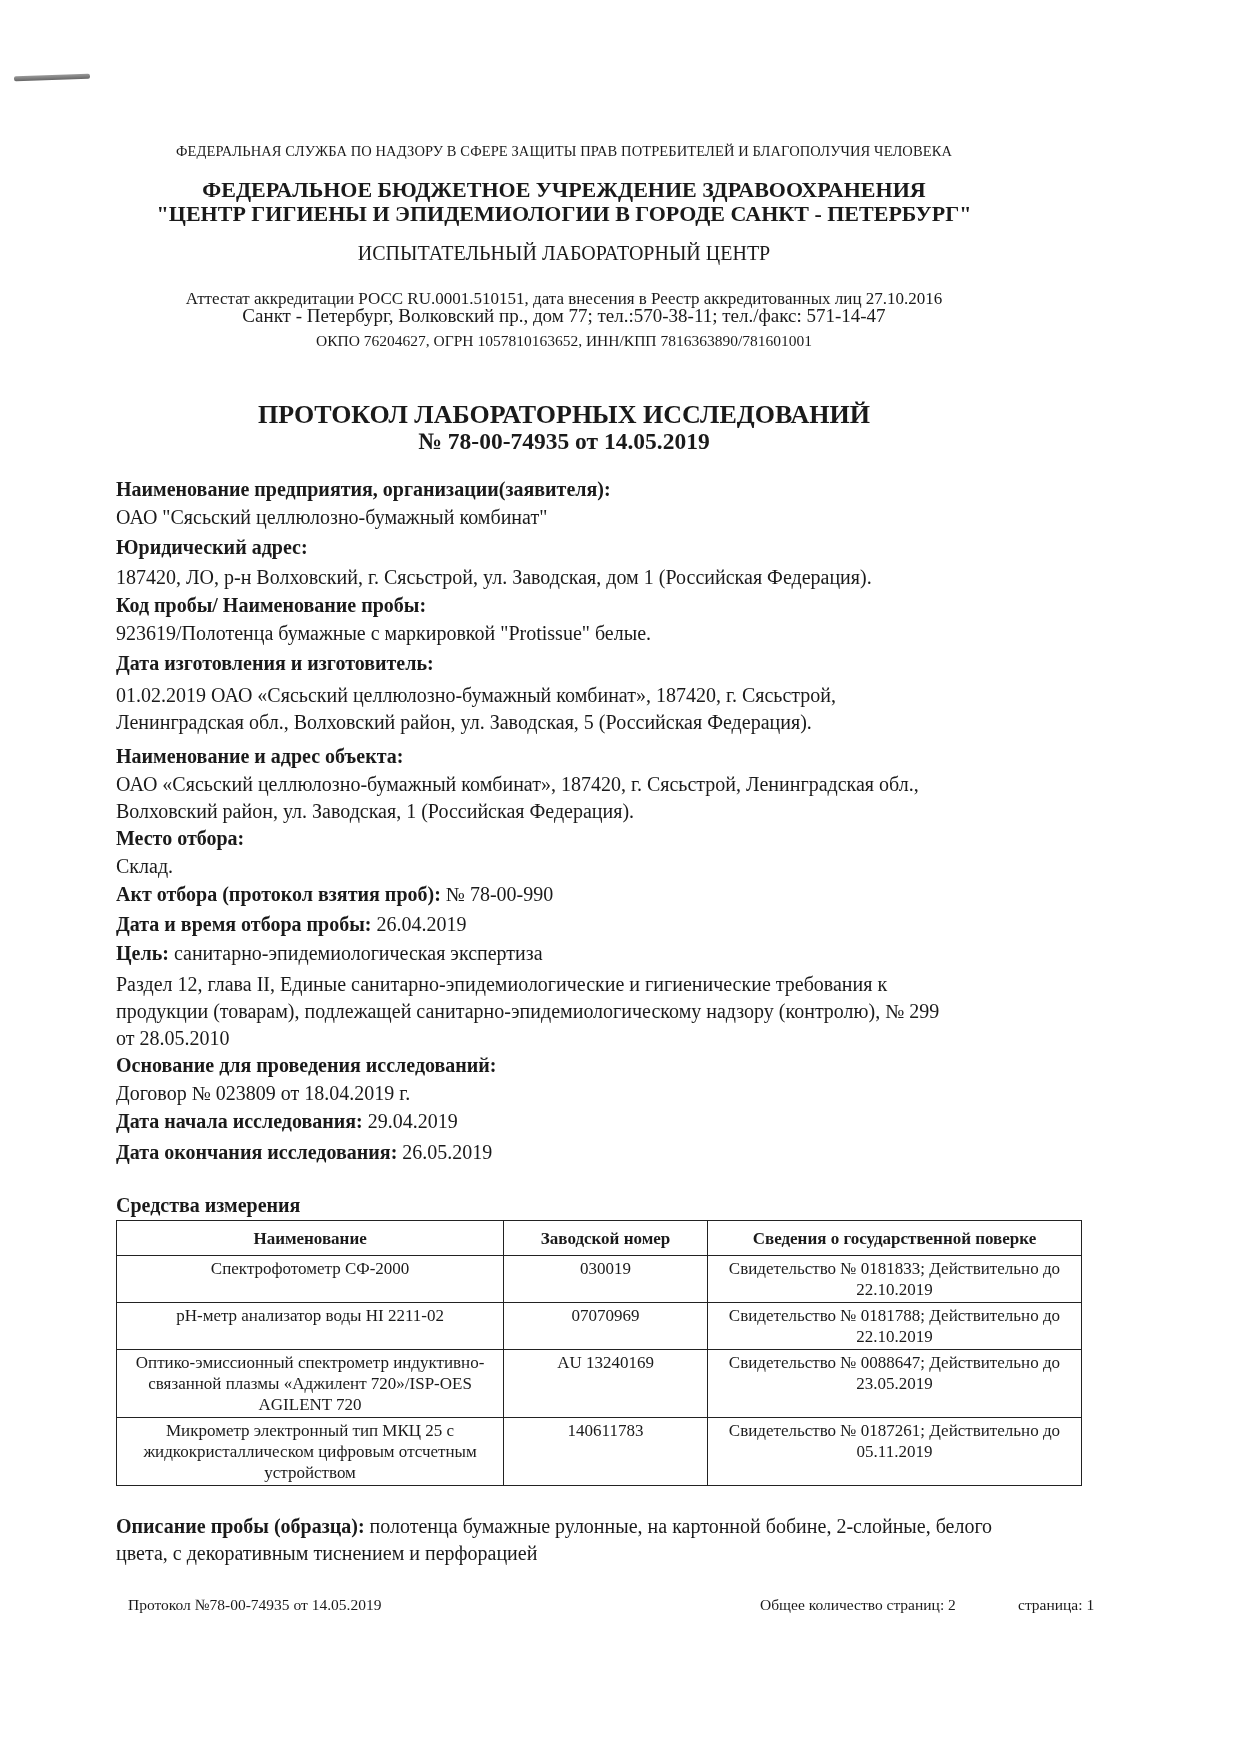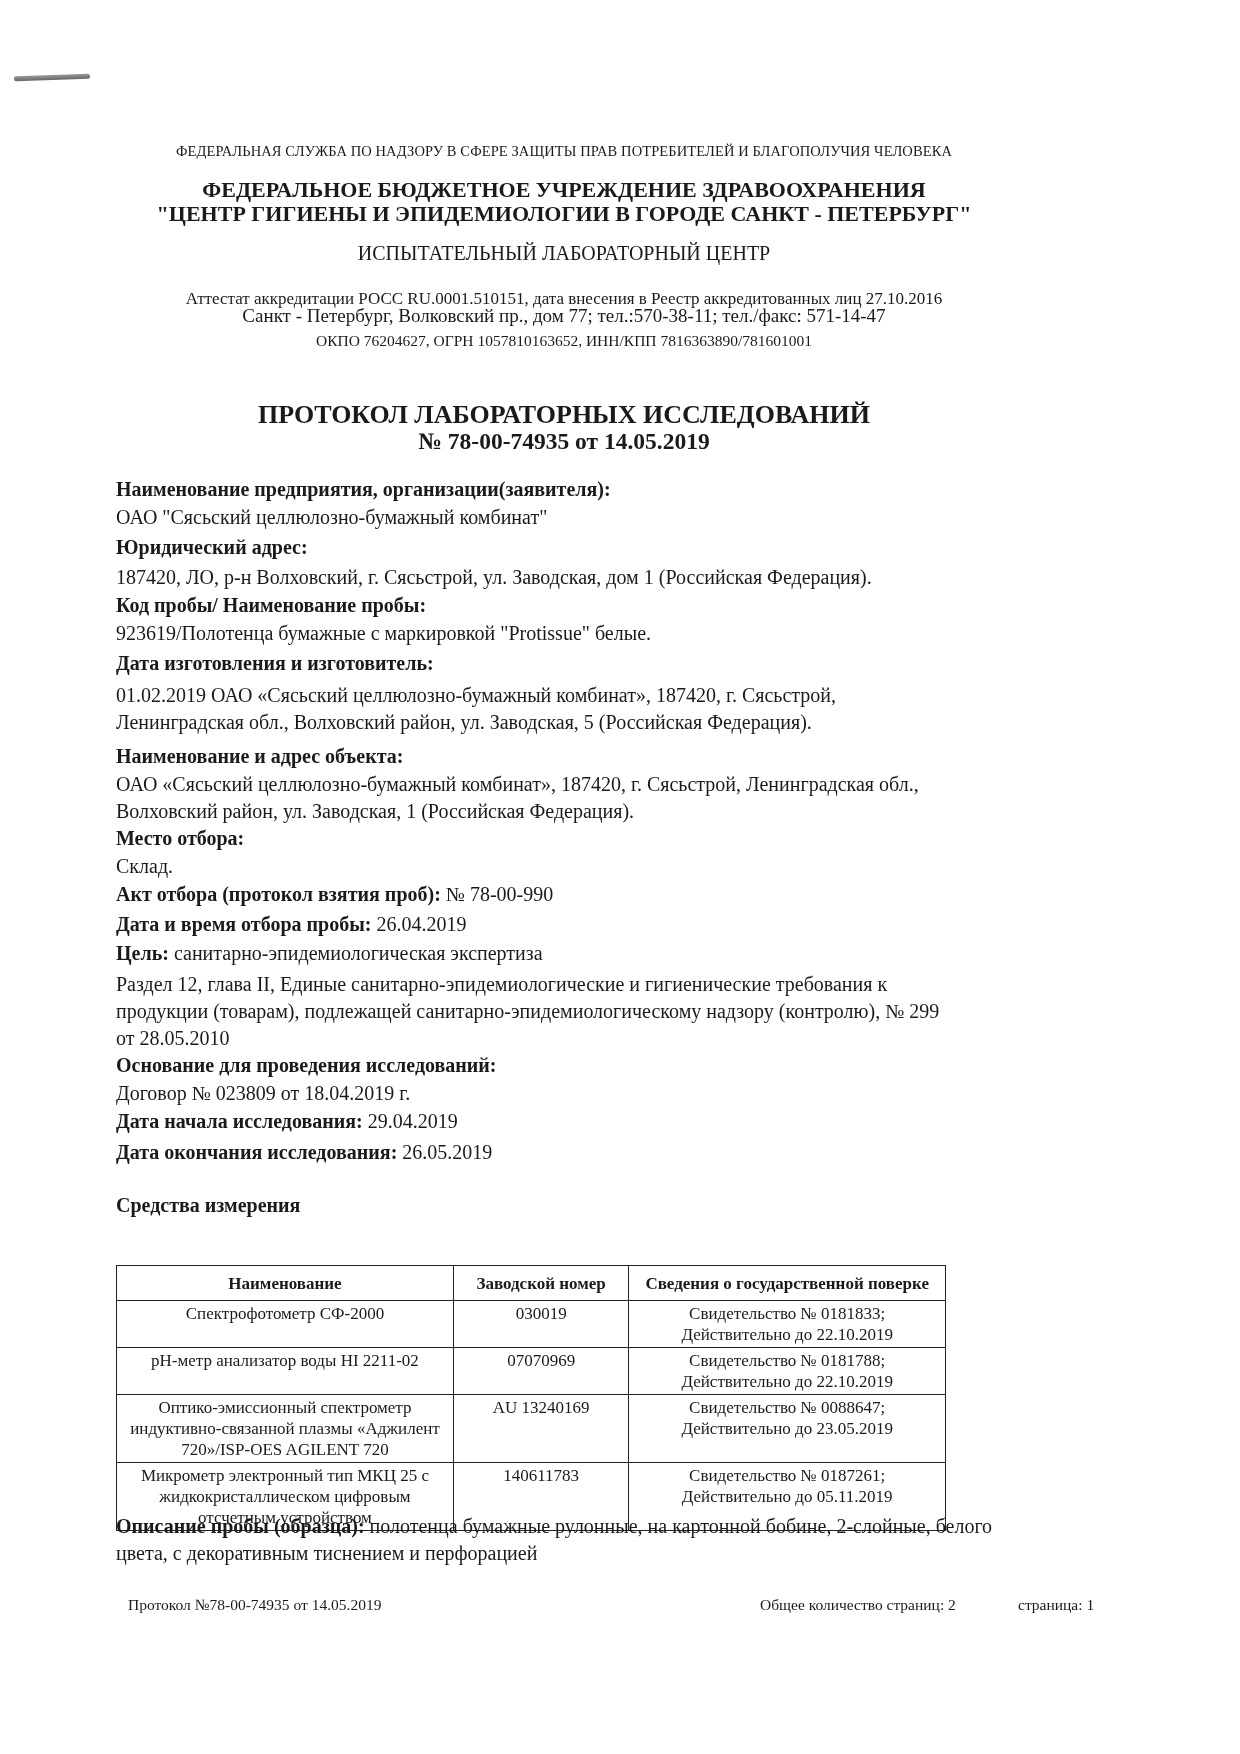--- a/index.html
+++ b/index.html
@@ -15,22 +15,22 @@
     .org2 { top: 201px; font-size: 22px; font-weight: bold; }
     .lab { top: 242px; font-size: 20px; }
     .accr { top: 270px; font-size: 17px; margin-top: 19px; }
     .addr1 { top: 305px; font-size: 19px; }
     .addr2 { top: 325px; font-size: 15.5px; margin-top: 7px; }
     .ptitle { top: 400px; font-size: 26px; font-weight: bold; }
     .pnum { top: 428px; font-size: 23.5px; font-weight: bold; }
     .f { position: absolute; left: 116px; font-size: 20px; white-space: nowrap; }
     .lbl { font-weight: bold; }
     table.instr {
-      position: absolute; left: 116px; top: 1220px; width: 830px;
-      border-collapse: collapse; font-size: 17px; margin-top: 45px;
+      position: absolute; left: 116px; top: 1220px; width: 966px;
+      border-collapse: collapse; font-size: 17px;
     }
     table.instr th, table.instr td {
       border: 1.5px solid #222; text-align: center; vertical-align: top;
       padding: 2px 3px; line-height: 21px;
     }
     table.instr th { font-weight: bold; height: 30px; vertical-align: middle; }
     .c1 { width: 409px; } .c2 { width: 213px; } .c3 { width: 400px; }
     .tbl-title { left: 116px; top: 1194px; font-size: 20px; font-weight: bold; }
     .footer { top: 1596px; font-size: 15.5px; }
   </style>

